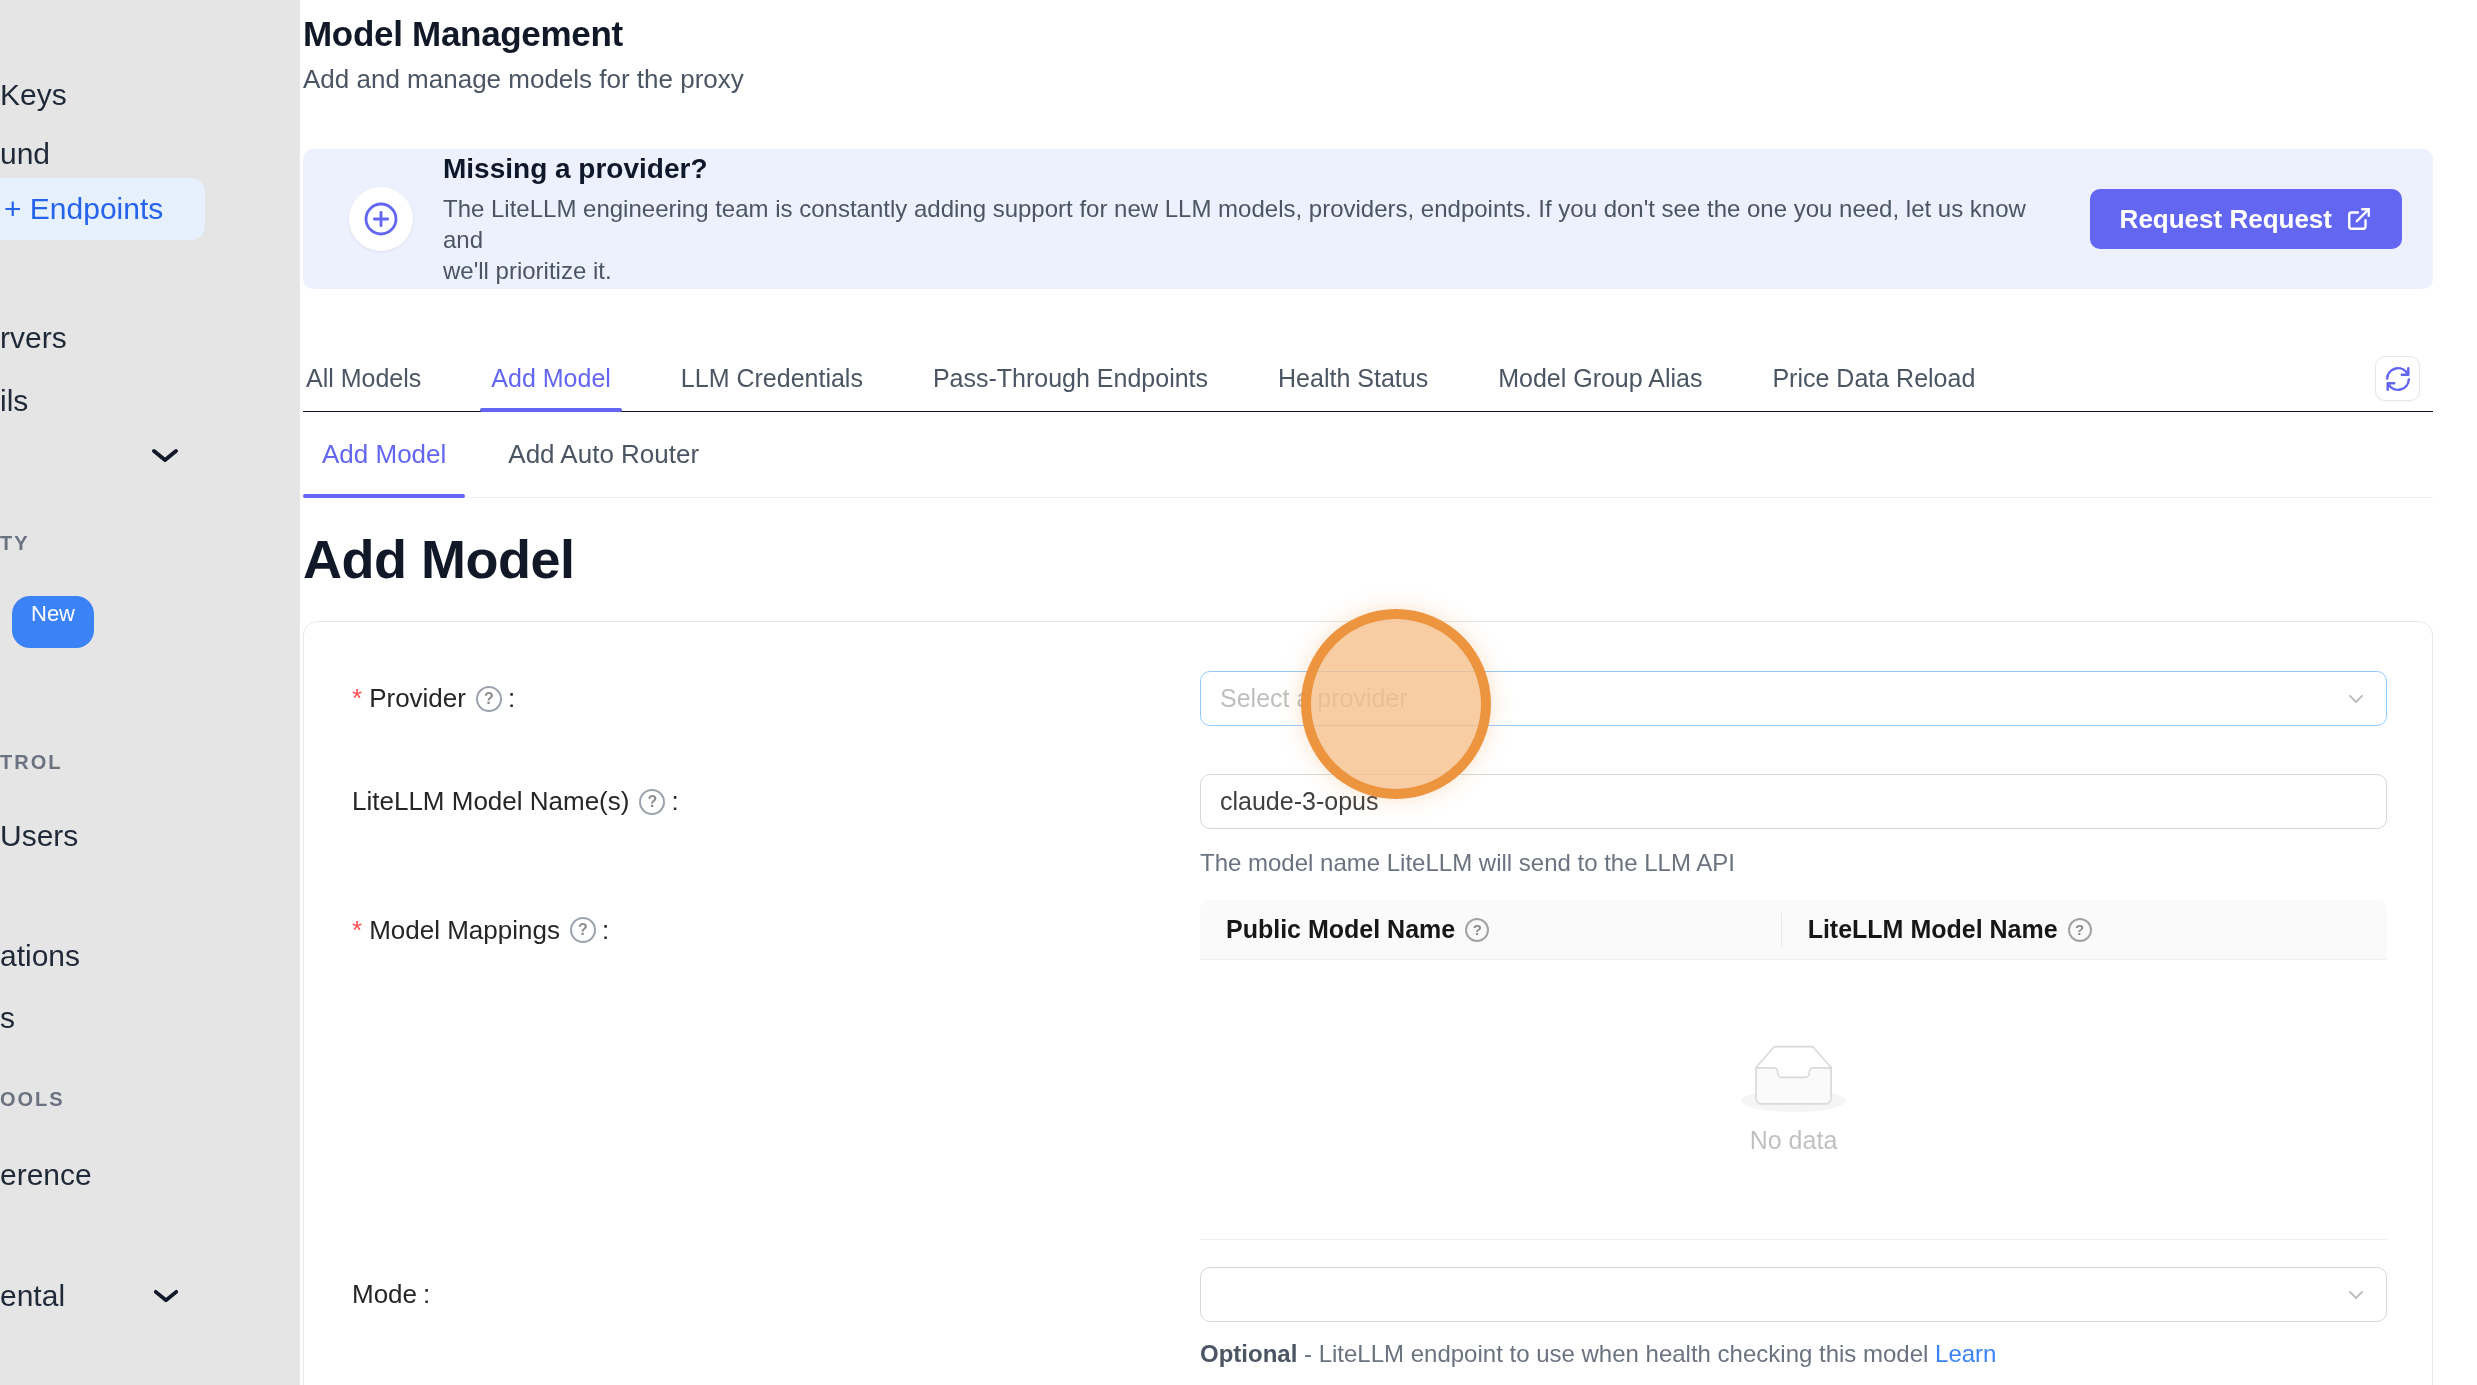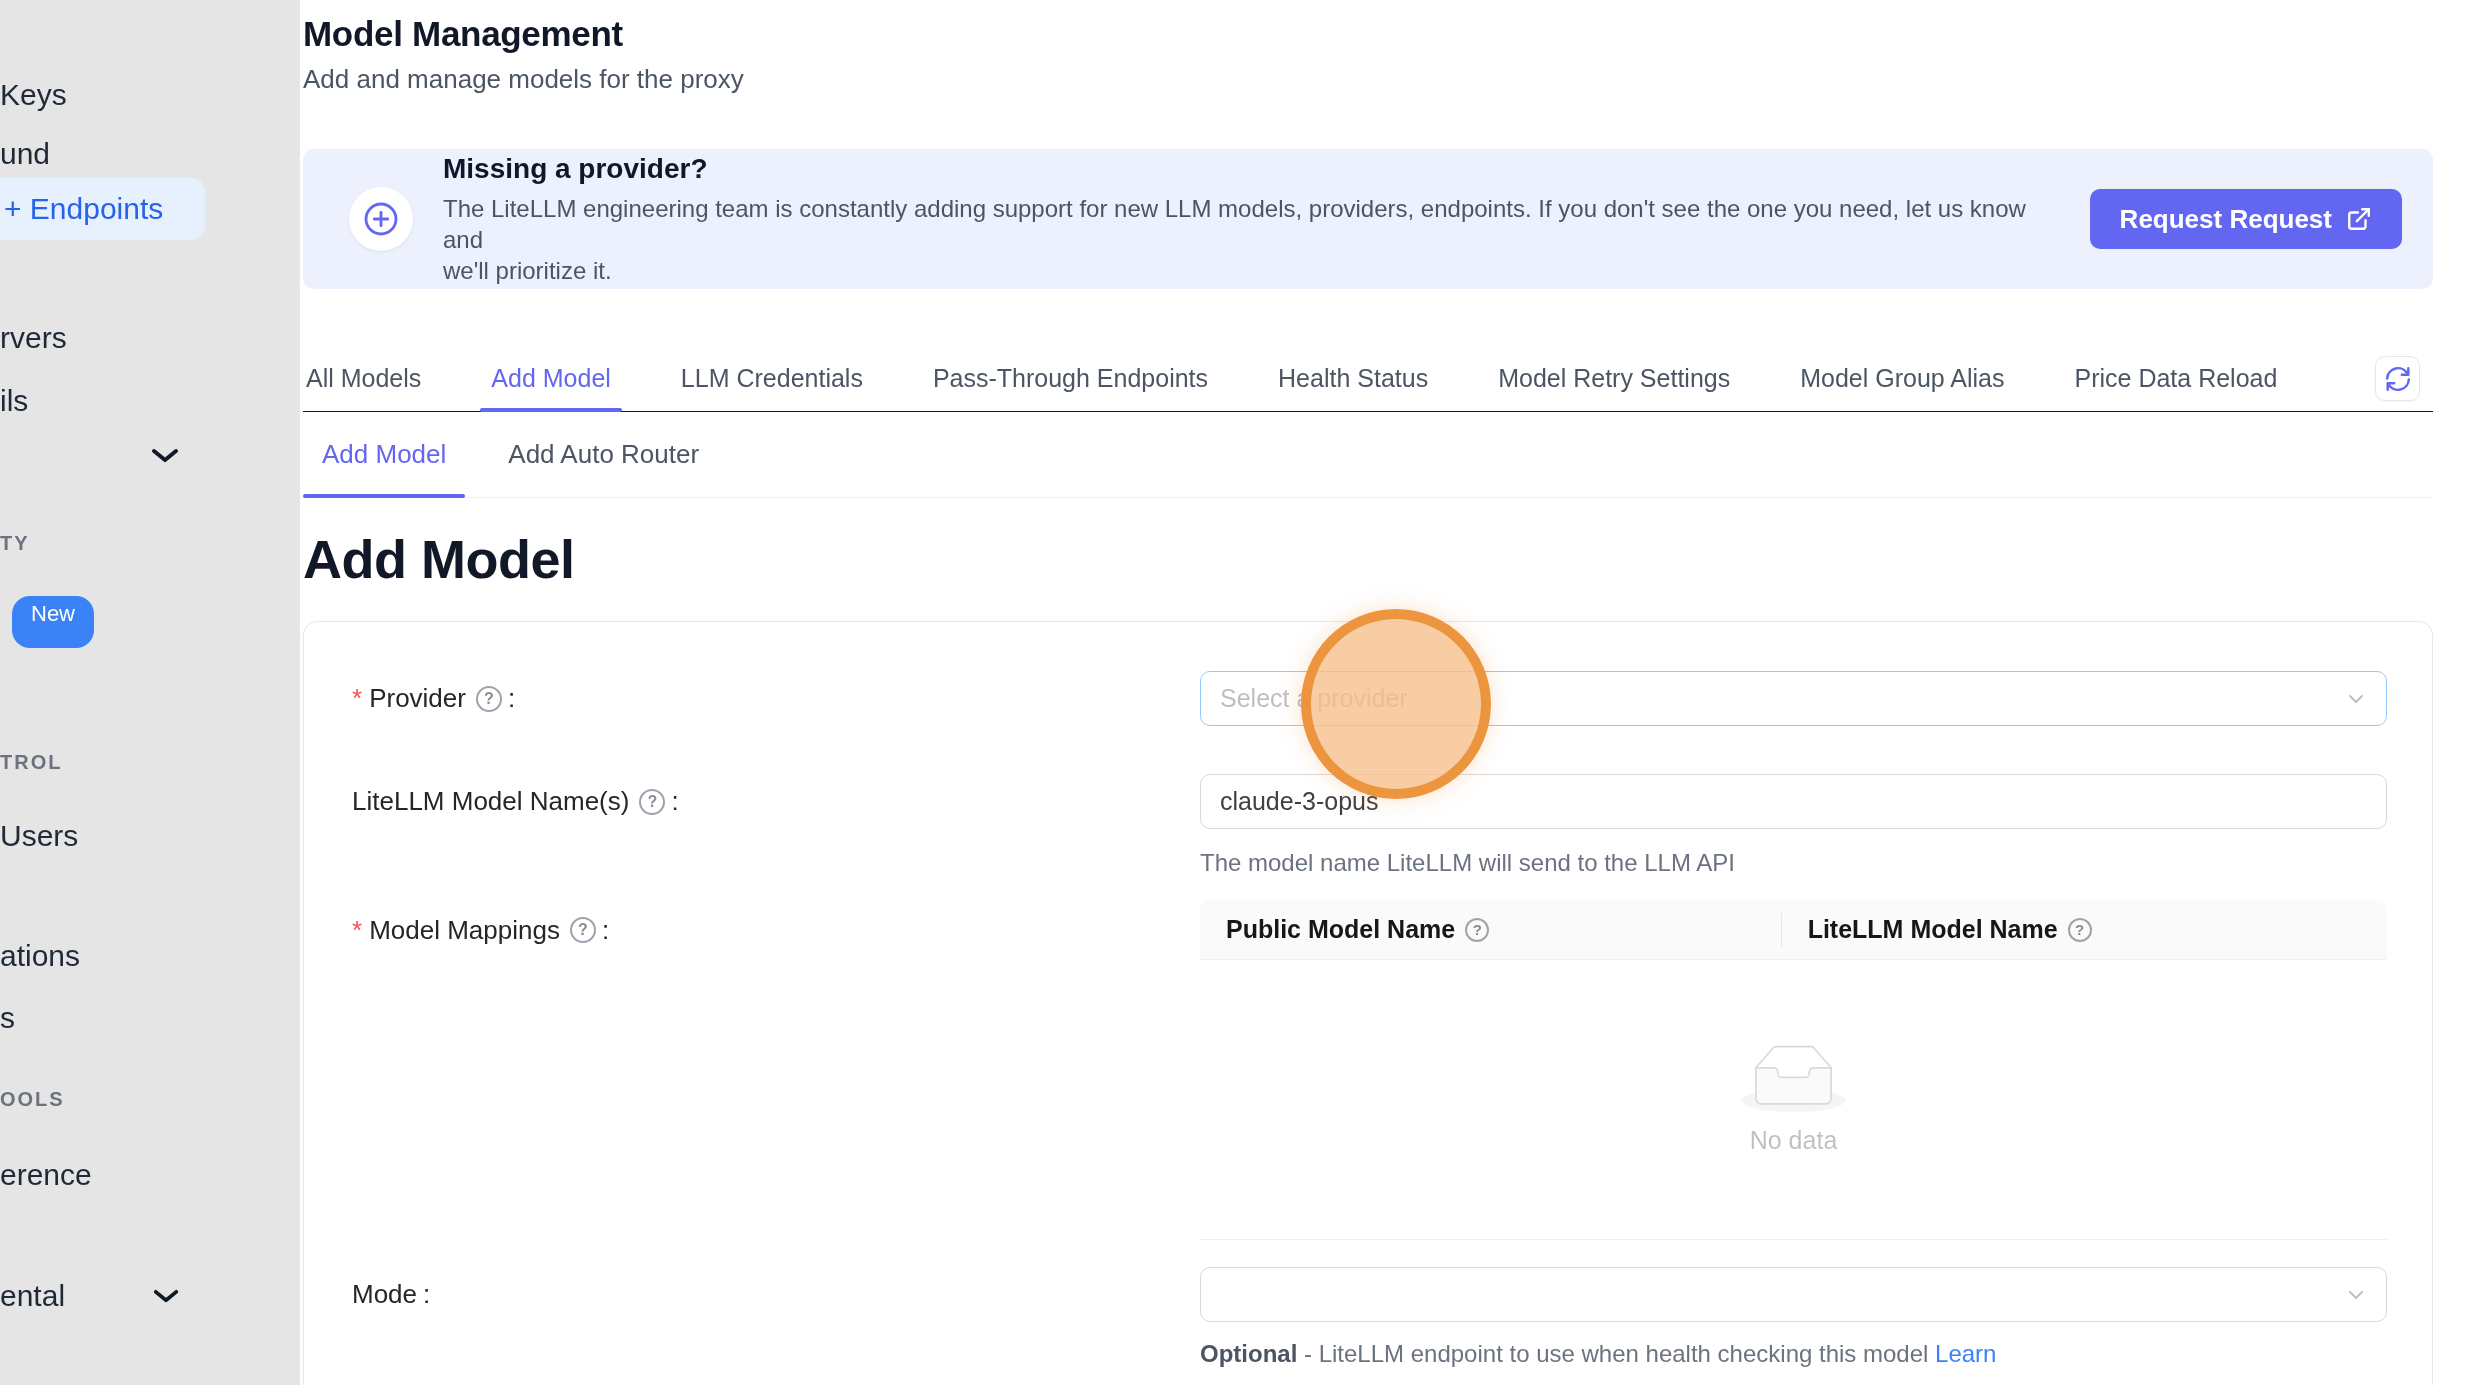--- a/index.html
+++ b/index.html
@@ -171,21 +171,20 @@
         </svg>
       </button>
     </div>
 
     <div class="tabbar">
       <span class="tab">All Models</span>
       <span class="tab active">Add Model</span>
       <span class="tab">LLM Credentials</span>
       <span class="tab">Pass-Through Endpoints</span>
       <span class="tab">Health Status</span>
-      <span class="tab">Model Retry Settings</span>
       <span class="tab">Model Group Alias</span>
       <span class="tab">Price Data Reload</span>
       <button class="refresh-btn">
         <svg width="26" height="26" viewBox="0 0 24 24" fill="none" stroke="#6366f1" stroke-width="2.3" stroke-linecap="round" stroke-linejoin="round">
           <path d="M21.5 2v6h-6"></path>
             <path d="M2.5 22v-6h6"></path>
           <path d="M2 11.5a10 10 0 0 1 18.8-4.2"></path>
             <path d="M22 12.5a10 10 0 0 1-18.8 4.2"></path>
         </svg>
       </button>

